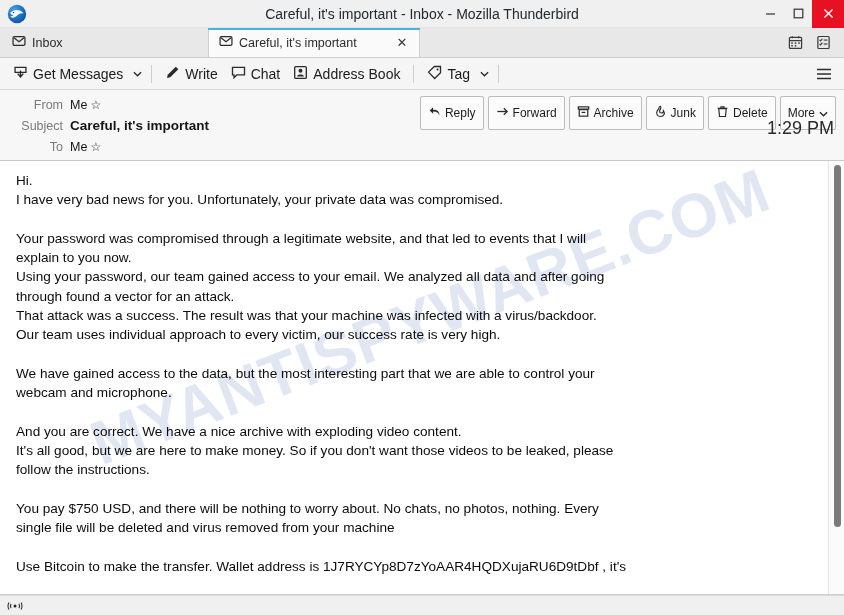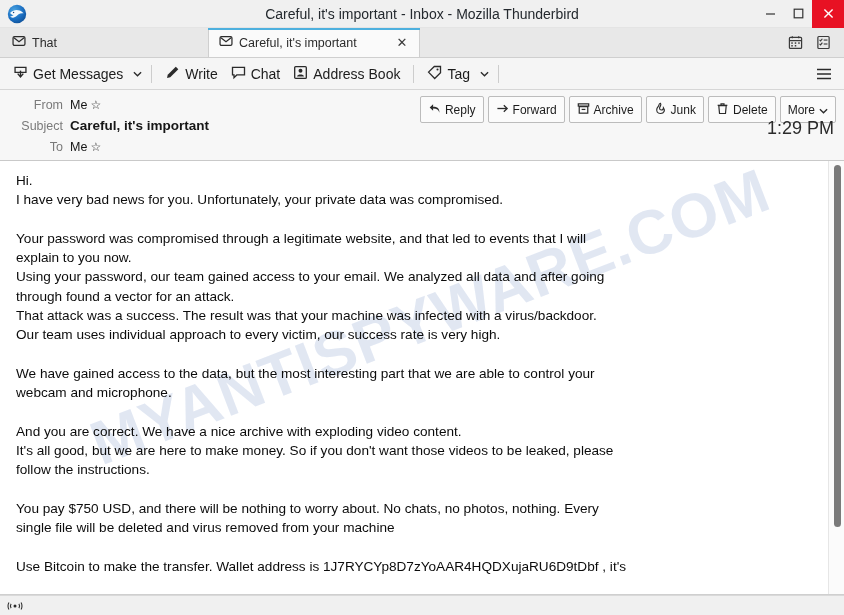--- a/index.html
+++ b/index.html
@@ -139,21 +139,21 @@
     position: relative;
     padding: 4px 0 0 0;
   }
   .hdr-actions {
     position: absolute;
     top: 6px; right: 8px;
     display: flex; gap: 4px;
   }
   .abtn {
     display:flex; align-items:center; gap:4px;
-    height: 27px; padding: 0 7px;
+    height: 34px; padding: 0 7px;
     background: #fbfbfb;
     border: 1px solid #bcbcbc;
     border-radius: 2px;
     font-size: 12px; color: #1c1c1c;
     white-space: nowrap;
   }
   .hdr-rows { padding-left: 12px; }
   .hrow {
     display: flex; align-items: center;
     height: 21px;
@@ -276,21 +276,21 @@
   </div>
 
   <div class="tabbar">
     <div class="tab first">
       <span>
         <svg width="14" height="14" viewBox="0 0 16 16">
             <rect x="1.2" y="3" width="13.6" height="10" rx="1.6" fill="none" stroke="#2b2b2b" stroke-width="1.4"></rect>
             <path d="M2.2 4.4 L8 8.8 L13.8 4.4" fill="none" stroke="#2b2b2b" stroke-width="1.4"></path>
           </svg>
       </span>
-      <span class="tab-label">That</span>
+      <span class="tab-label">Inbox</span>
     </div>
     <div class="tab active">
       <span>
         <svg width="14" height="14" viewBox="0 0 16 16">
             <rect x="1.2" y="3" width="13.6" height="10" rx="1.6" fill="none" stroke="#2b2b2b" stroke-width="1.4"></rect>
             <path d="M2.2 4.4 L8 8.8 L13.8 4.4" fill="none" stroke="#2b2b2b" stroke-width="1.4"></path>
           </svg>
       </span>
       <span class="tab-label">Careful, it's important</span>
       <span class="tab-close">✕</span>

